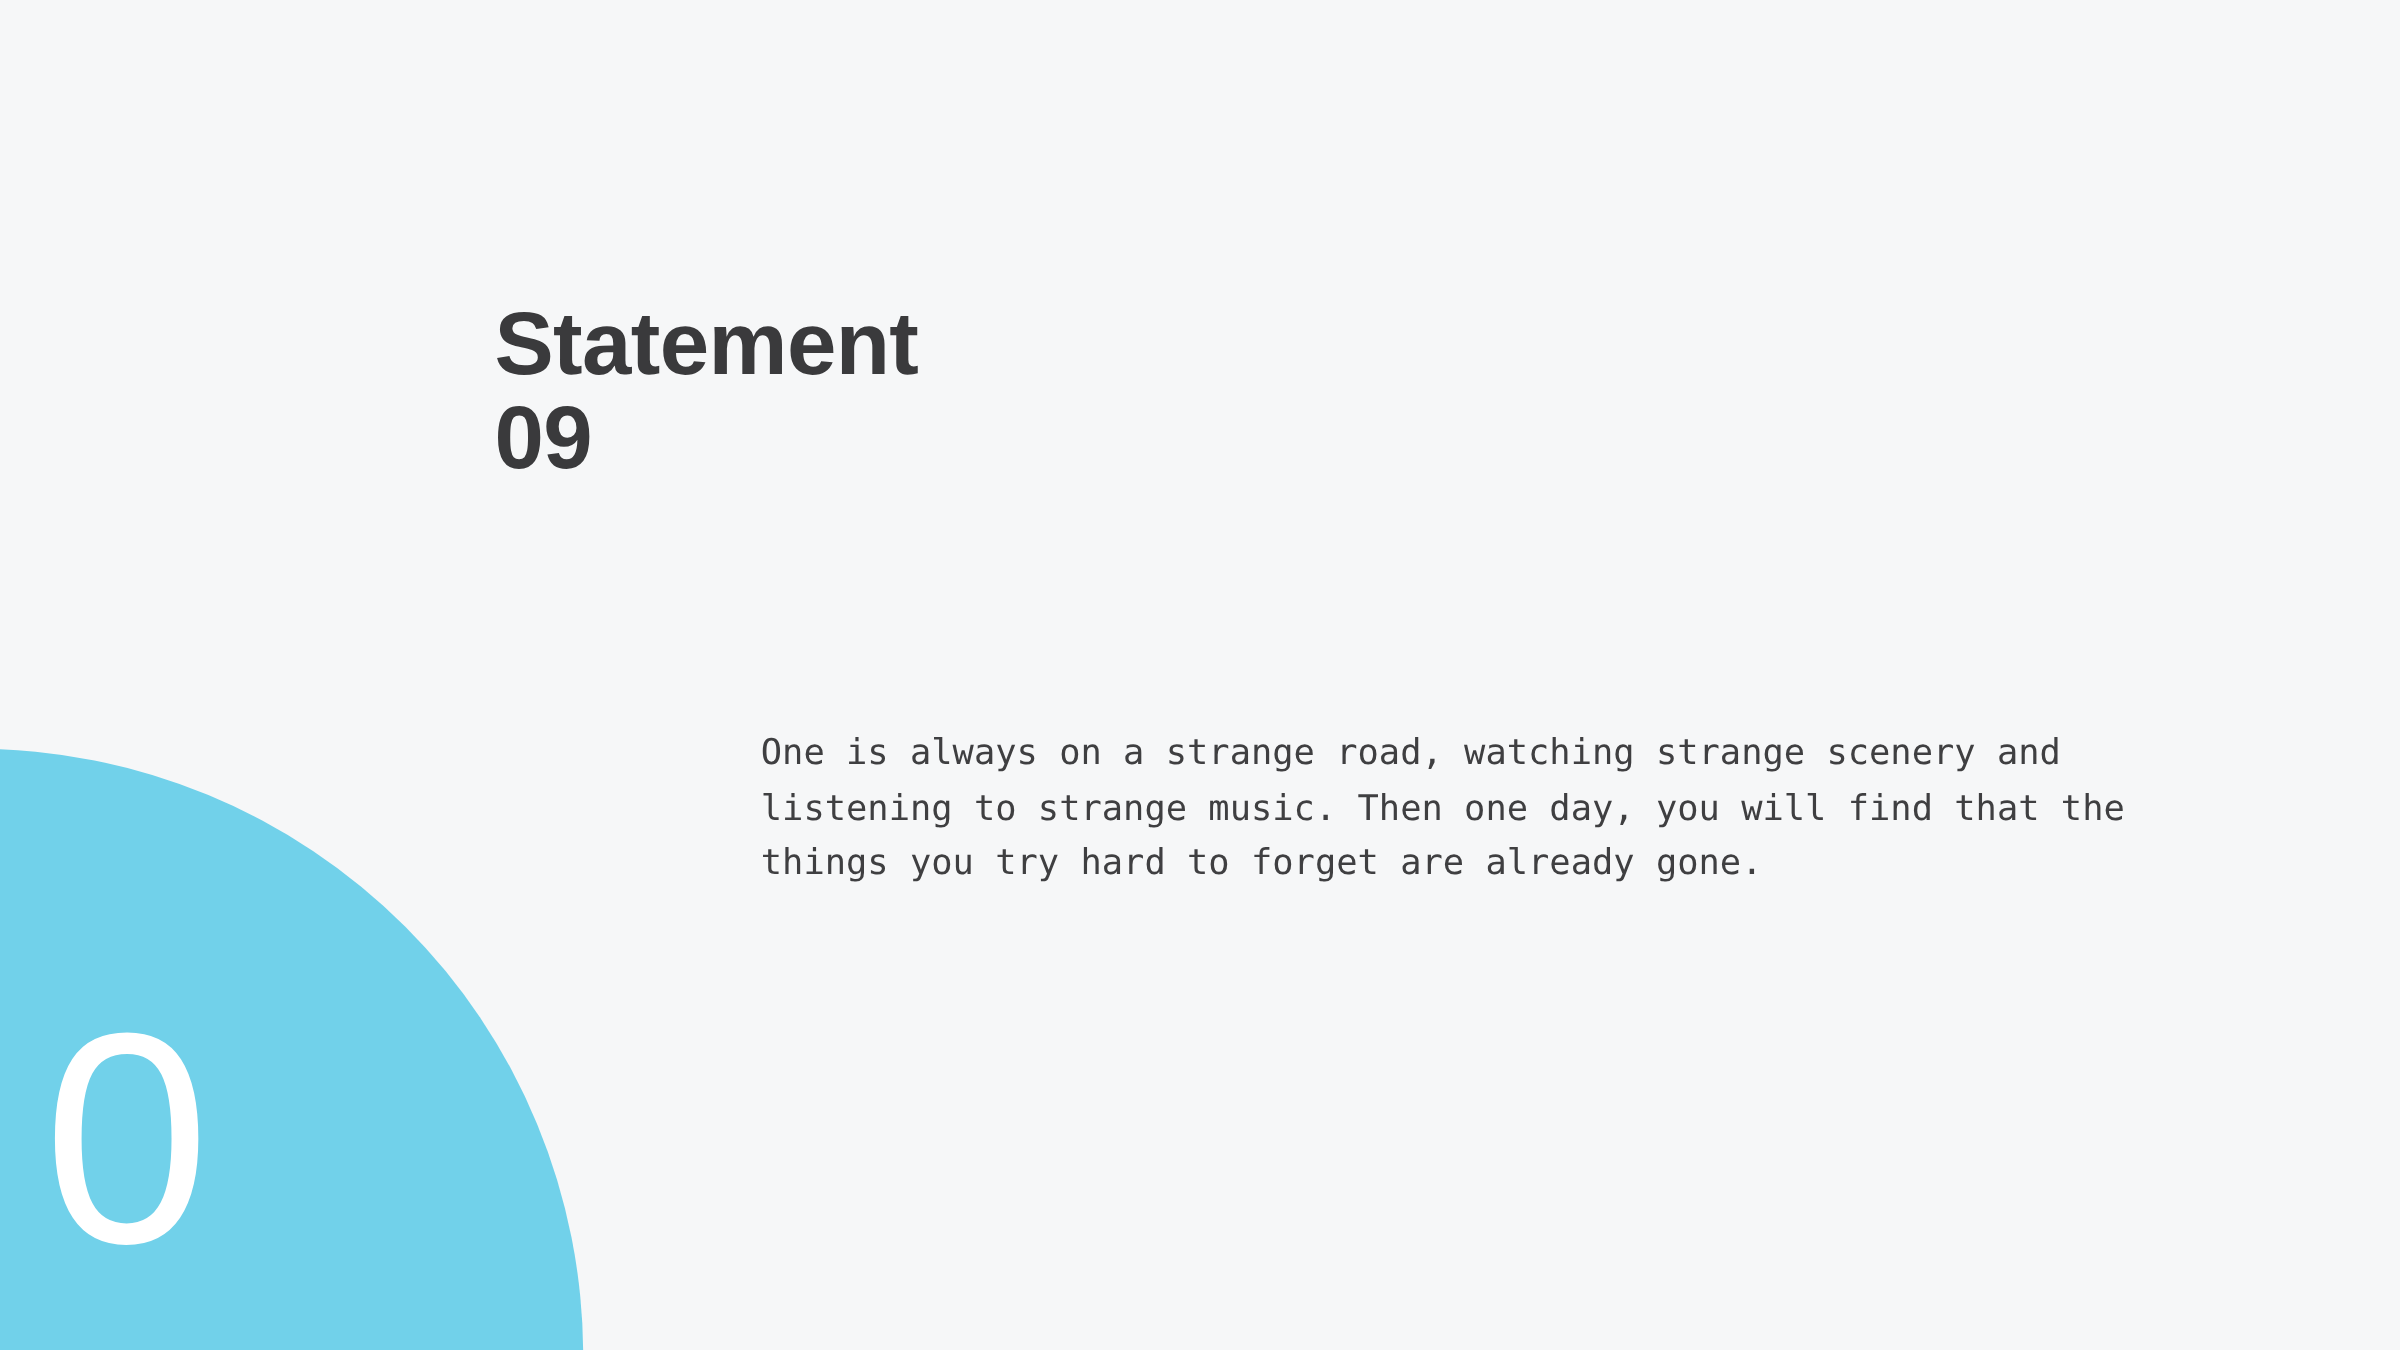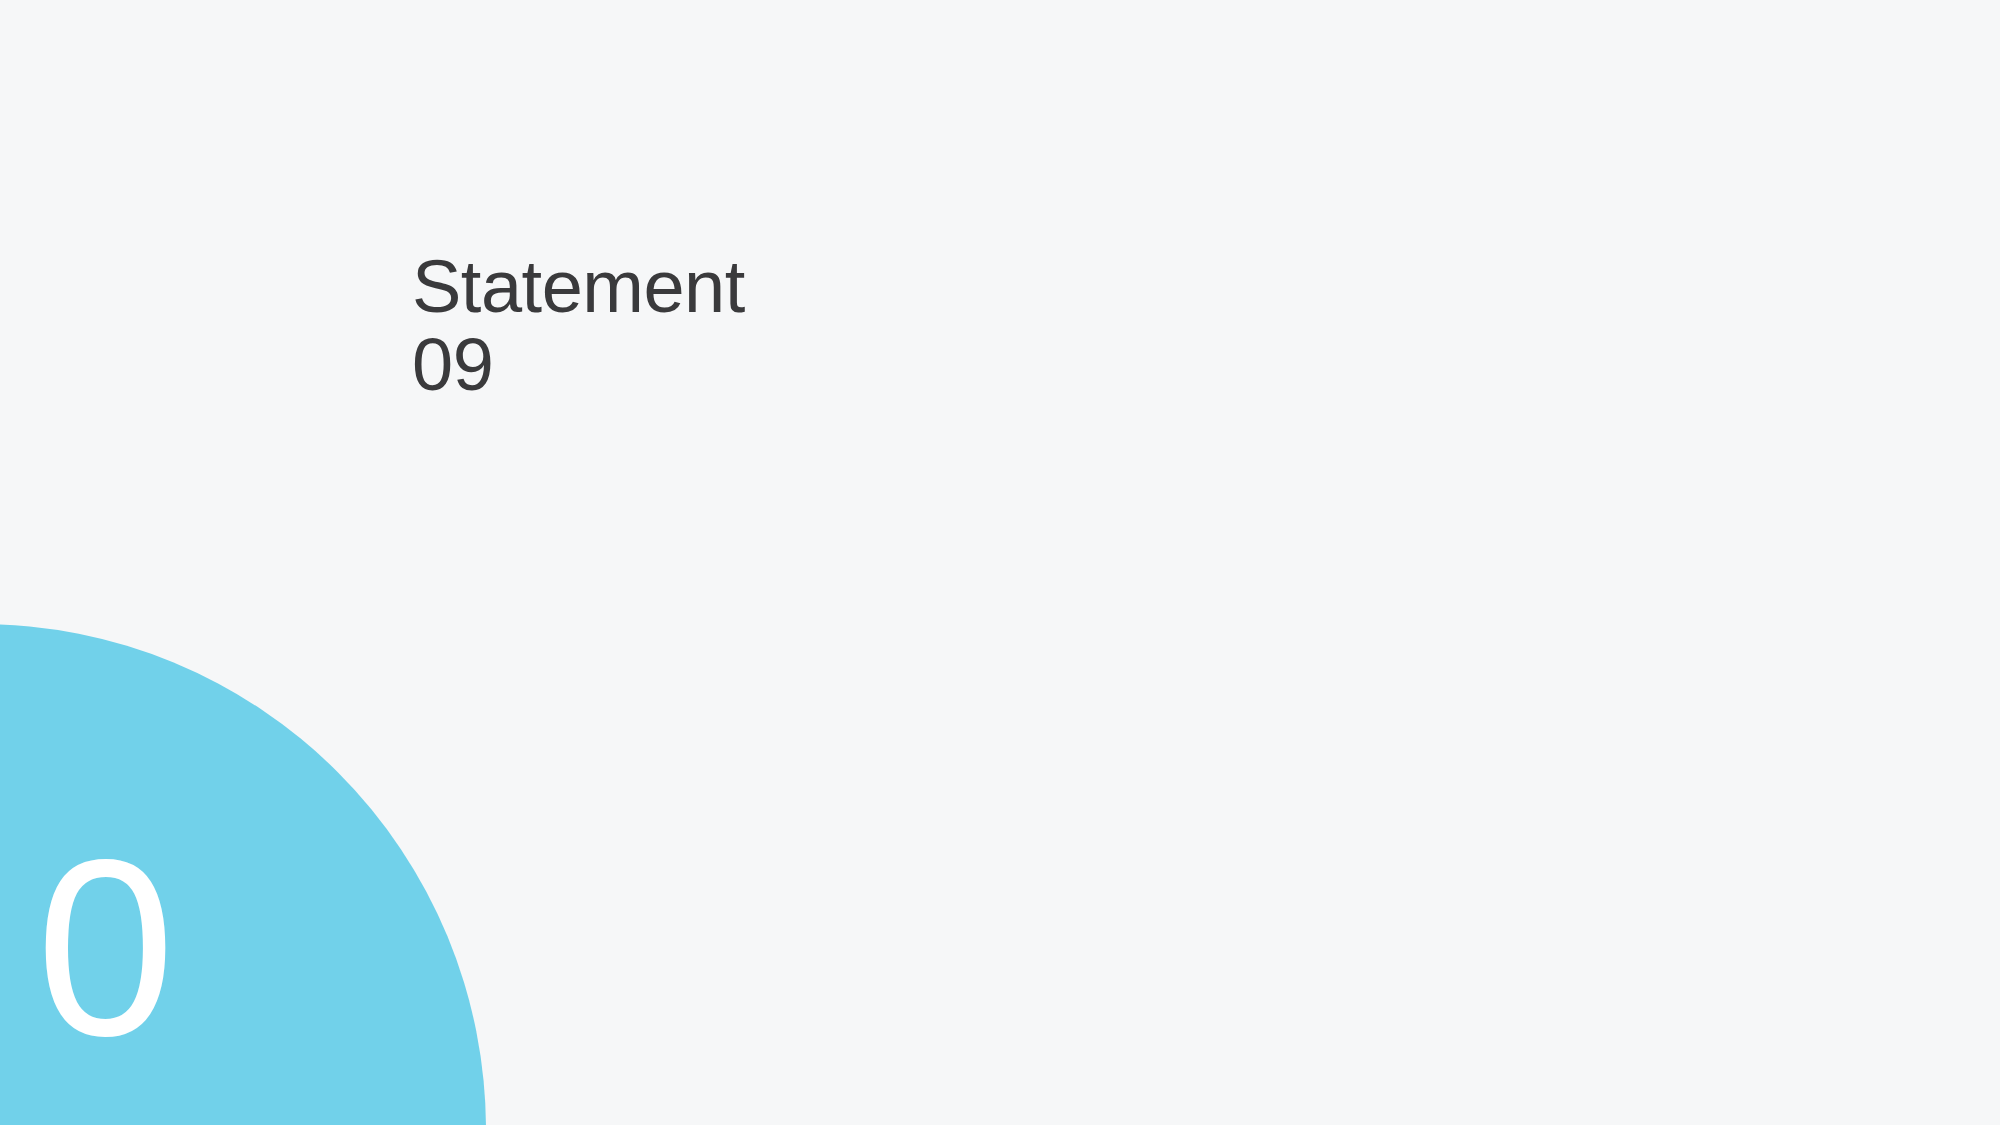--- a/index.html
+++ b/index.html
@@ -52,21 +52,21 @@
   }
 
   
   .heading {
     position: absolute;
     left: 412px;
     top: 248px;
     z-index: 3;
     color: #3a3a3c;
     font-family: "Liberation Sans", sans-serif;
-    font-weight: 400;
+    font-weight: 700;
     font-size: 74px;
     line-height: 1.06;
     letter-spacing: -0.5px;
   }
   .heading-line {
     display: block;
     white-space: nowrap;
   }
 
   
@@ -91,14 +91,15 @@
 
   <div class="accent-circle"></div>
 
   <div class="accent-number">0</div>
 
   <div class="heading">
     <span class="heading-line">Statement</span>
     <span class="heading-line">09</span>
   </div>
 
+  <div class="body-copy">One is always on a strange road, watching strange scenery and listening to strange music. Then one day, you will find that the things you try hard to forget are already gone.</div>
 
 </div>
 
 </body></html>

